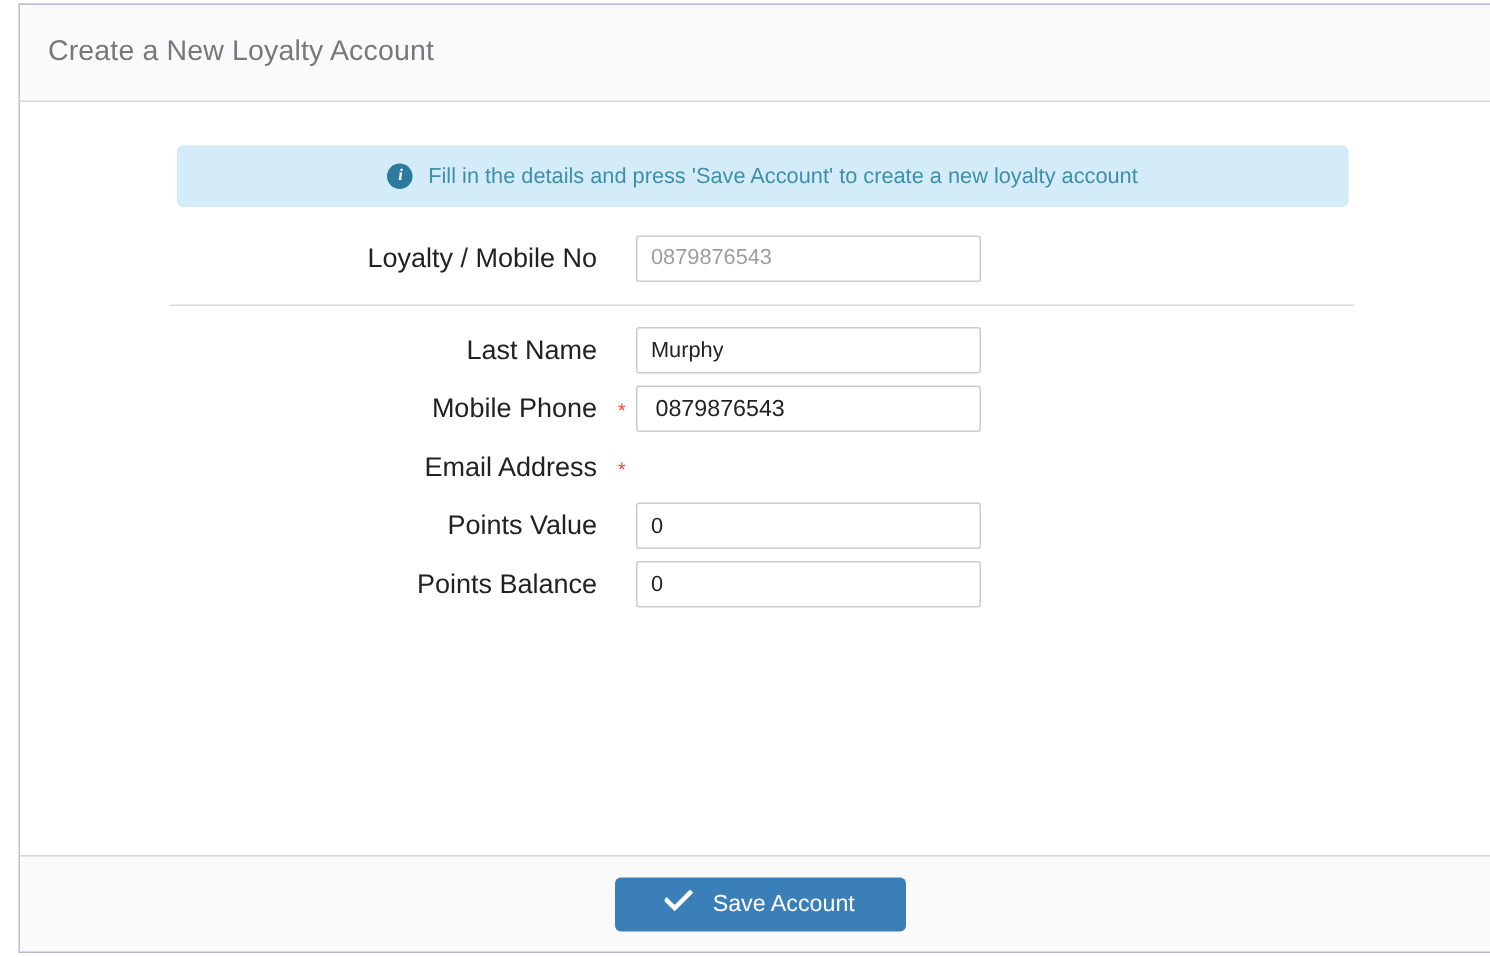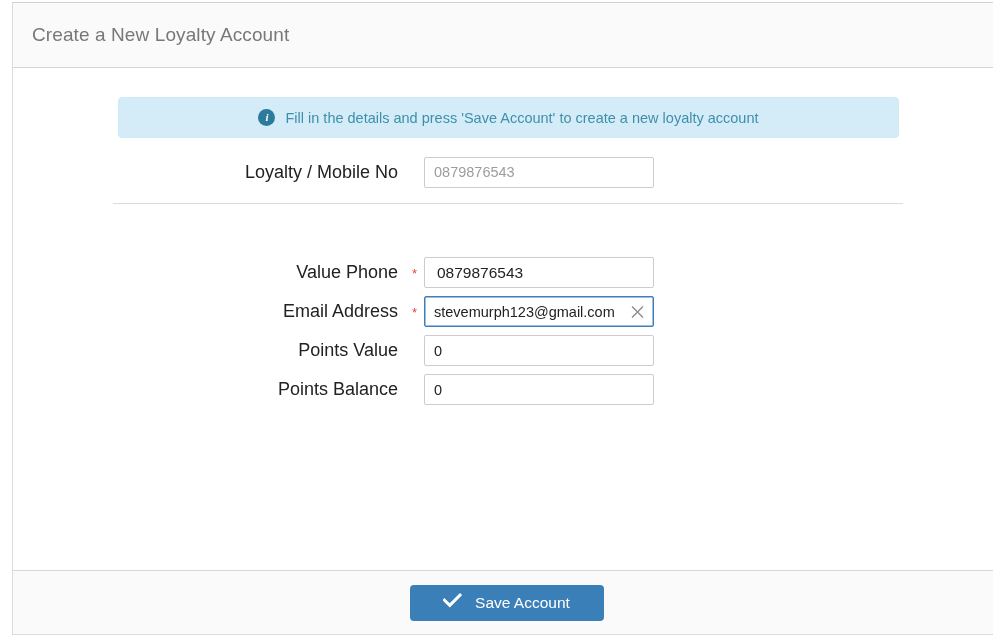--- a/index.html
+++ b/index.html
@@ -233,41 +233,37 @@
           <span class="val placeholder">0879876543</span>
         </div>
       </div>
 
       <div style="position:relative;height:22px;">
         <div class="divider" style="top:11px;"></div>
       </div>
 
 
       <div class="form-row">
-      </div>
-
-      <div class="form-row">
-        <div class="field-label">Value Phone</div>
+        <div class="field-label">Last Name</div>
+        <div class="field-input">
+          <span class="val">Murphy</span>
+        </div>
+      </div>
+
+      <div class="form-row">
+        <div class="field-label">Mobile Phone</div>
         <div class="req-star">*</div>
         <div class="field-input big">
           <span class="val">0879876543</span>
         </div>
       </div>
 
       <div class="form-row">
         <div class="field-label">Email Address</div>
         <div class="req-star">*</div>
-        <div class="field-input focused">
-          <span class="val">stevemurph123@gmail.com</span>
-          <span class="clear-icon">
-            <svg width="15" height="15" viewBox="0 0 15 15" aria-hidden="true">
-              <path d="M2 2 L13 13 M13 2 L2 13" stroke="#8a8a8a" stroke-width="1.3" fill="none"></path>
-            </svg>
-          </span>
-        </div>
       </div>
 
       <div class="form-row">
         <div class="field-label">Points Value</div>
         <div class="field-input">
           <span class="val">0</span>
         </div>
       </div>
 
       <div class="form-row">

